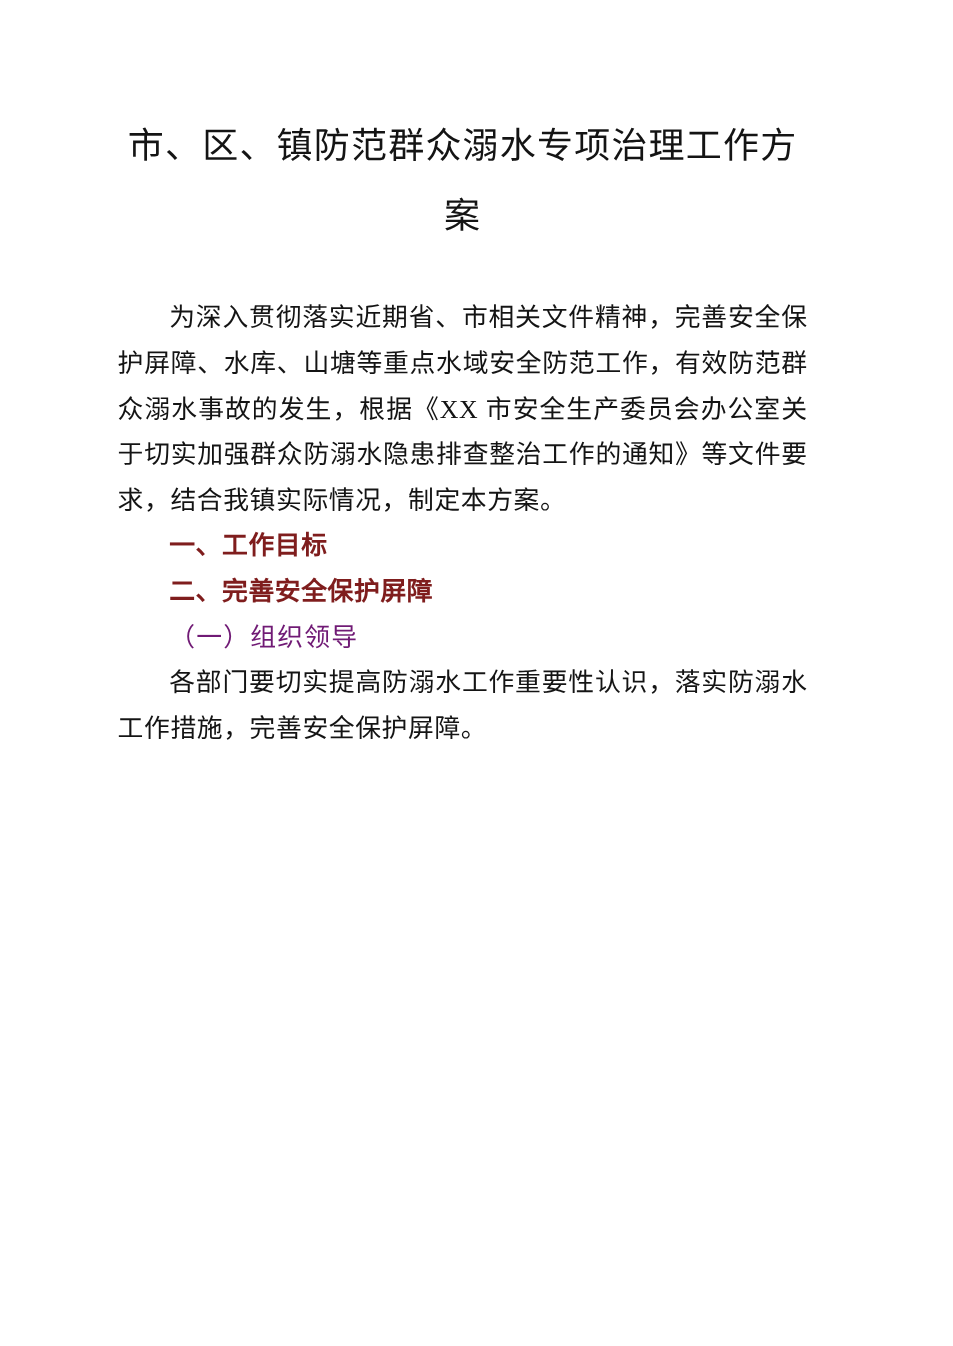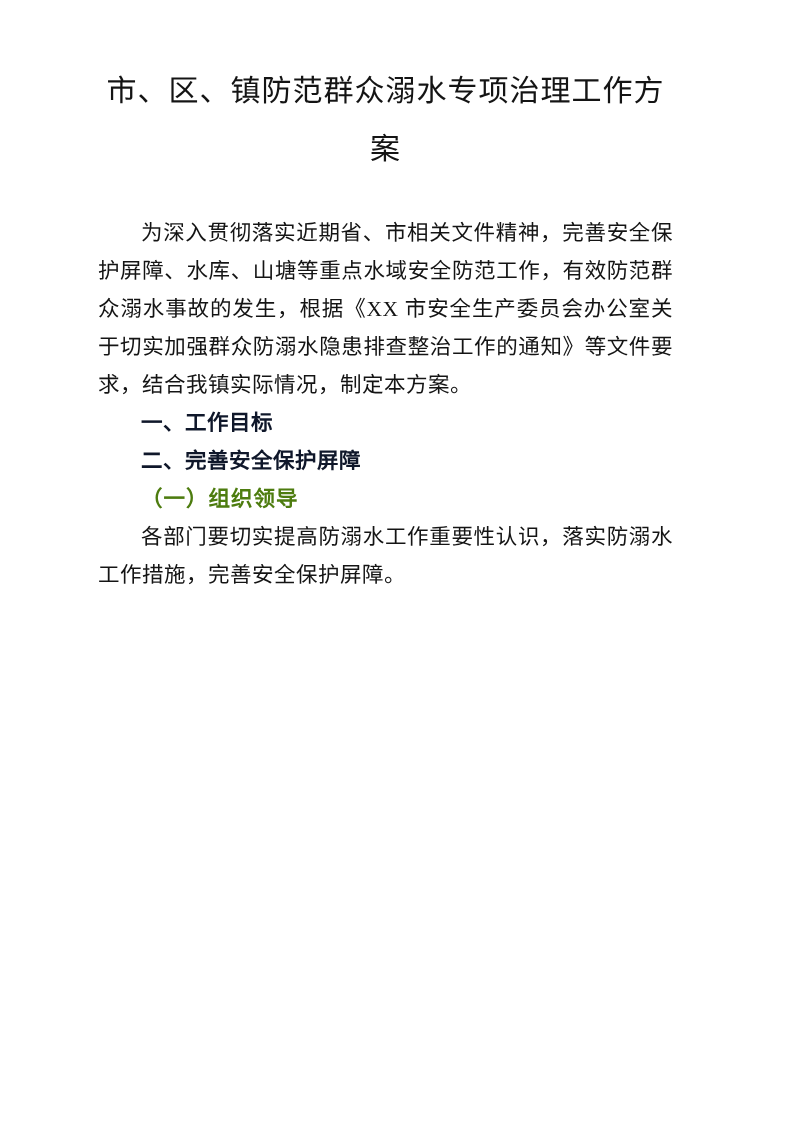--- a/index.html
+++ b/index.html
@@ -7,21 +7,21 @@
     padding: 0;
     background: #ffffff;
   }
   .page {
     position: relative;
     width: 794px;
     height: 1122px;
     margin: 0 auto;
     background: #ffffff;
     box-sizing: border-box;
-    padding: 62px 121px 0 98px;
+    padding: 94px 121px 0 98px;
     color: #141414;
     overflow: hidden;
   }
   .doc-title {
     font-family: "Liberation Serif", "DejaVu Serif", serif;
     font-size: 30px;
     font-weight: 400;
     line-height: 58px;
     text-align: center;
     letter-spacing: 1px;
@@ -43,31 +43,31 @@
     color: #141414;
   }
   .heading {
     font-family: "Liberation Sans", "DejaVu Sans", sans-serif;
     font-size: 21.5px;
     font-weight: 700;
     line-height: 38px;
     text-indent: 2em;
     letter-spacing: 0.5px;
     margin: 0;
-    color: #0f172a;
+    color: #7f1d1d;
   }
   .subheading {
     font-family: "Liberation Serif", "DejaVu Serif", serif;
     font-size: 21.5px;
-    font-weight: 700;
+    font-weight: 400;
     line-height: 38px;
     text-indent: 2em;
     letter-spacing: 1px;
     margin: 0;
-    color: #4d7c0f;
+    color: #701a75;
   }
 </style>
 </head>
 <body>
 
 <div class="page">
 
   <h1 class="doc-title">
     <span class="title-line">市、区、镇防范群众溺水专项治理工作方</span>
     <span class="title-line">案</span>

